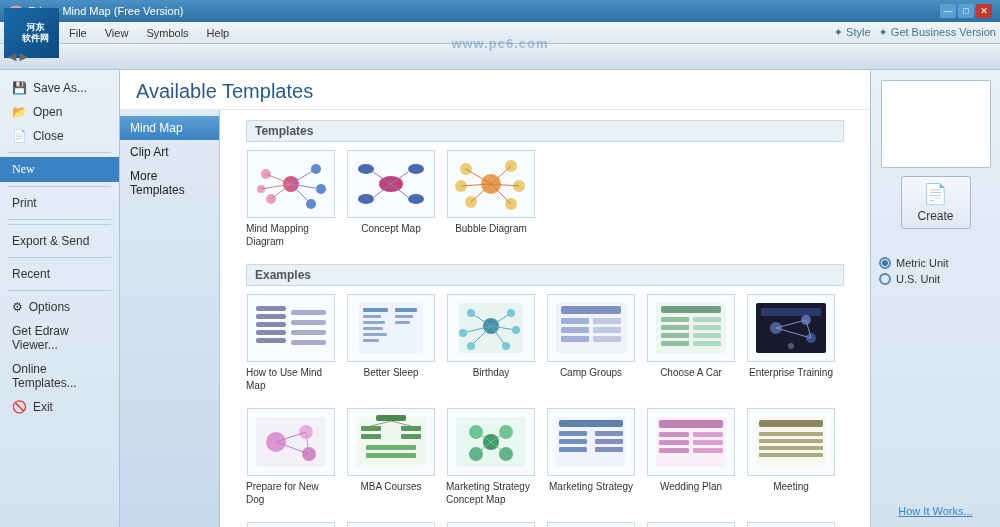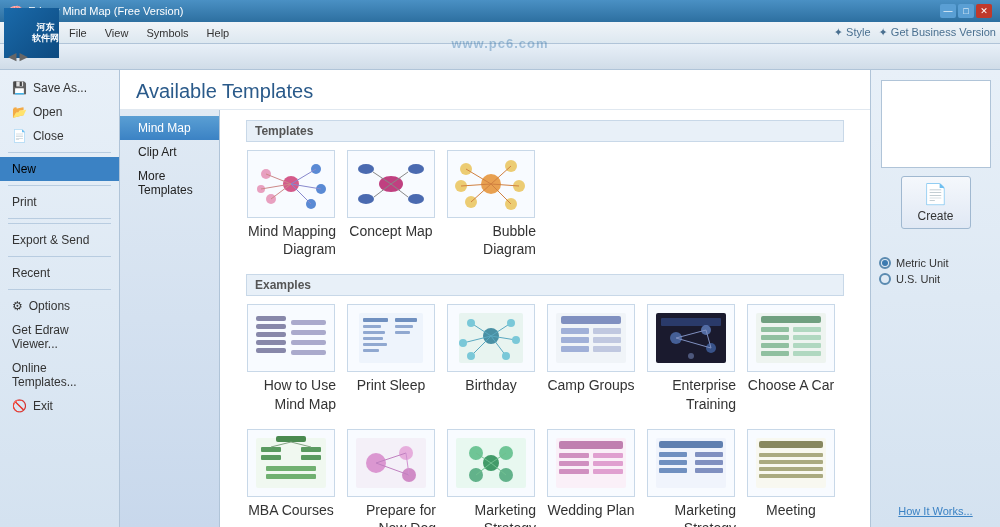--- a/index.html
+++ b/index.html
@@ -91,21 +91,22 @@
     }
     .sidebar-item {
       padding: 5px 12px;
       cursor: pointer;
       font-size: 12px;
       color: #333;
       display: flex; align-items: center; gap: 6px;
     }
     .sidebar-item.active {
       background: #3b82c4;
-      color: #000000;
+      color: #ffffff;
+      font-family: Liberation Serif, serif;
     }
     .sidebar-divider { height: 1px; background: #b8cce0; margin: 4px 8px; }
 
     
     .center-content {
       flex: 1;
       background: white;
       overflow: hidden;
       display: flex;
       flex-direction: column;
@@ -160,23 +161,23 @@
       border: 1px solid #c8d8e8;
       background: #f8fbff;
       margin-bottom: 4px;
       display: flex;
       align-items: center;
       justify-content: center;
       position: relative;
       overflow: hidden;
     }
     .template-label {
-      font-size: 14px;
+      font-size: 10px;
       color: #333;
-      text-align: right;
+      text-align: left;
       line-height: 1.3;
     }
 
     
     .preview-svg { width: 80px; height: 60px; }
 
     
     .right-panel {
       width: 130px;
       background: linear-gradient(to bottom, #e8f0f8, #d4e2f0);
@@ -215,37 +216,37 @@
     .radio-dot.checked::after { content: ''; width: 6px; height: 6px; border-radius: 50%; background: #3b7ab0; }
 
     .how-it-works {
       font-size: 11px;
       color: #3b82c4;
       text-decoration: underline;
       cursor: pointer;
       margin-top: auto;
     }
     .nav-item {
-      padding: 5px 18px;
+      padding: 5px 10px;
       font-size: 12px;
       color: #222;
       cursor: pointer;
       display: flex; align-items: center; gap: 5px;
     }
     .nav-item.selected {
       background: linear-gradient(to bottom, #5a9fd4, #3b82c4);
       color: white;
     }
 
     
     .logo-area {
       width: 55px;
       height: 50px;
       background: linear-gradient(135deg, #1a6aaa, #0d4a80);
-      display: flex; align-items: center; justify-content: flex-end;
+      display: flex; align-items: center; justify-content: center;
       flex-shrink: 0;
       padding-left: 8px;
     }
     .logo-text { color: white; font-size: 9px; font-weight: bold; text-align: center; line-height: 1.2; }
   </style>
 </head>
 <body>
 
 <div class="title-bar">
   <div class="title-bar-left">
@@ -439,21 +440,21 @@
                 <rect x="12" y="17" width="18" height="3" rx="1" fill="#90a8d0"></rect>
                 <rect x="12" y="23" width="22" height="3" rx="1" fill="#90a8d0"></rect>
                 <rect x="12" y="29" width="20" height="3" rx="1" fill="#90a8d0"></rect>
                 <rect x="12" y="35" width="24" height="3" rx="1" fill="#90a8d0"></rect>
                 <rect x="12" y="41" width="16" height="3" rx="1" fill="#90a8d0"></rect>
                 <rect x="44" y="10" width="22" height="4" rx="1" fill="#7090c0"></rect>
                 <rect x="44" y="17" width="18" height="3" rx="1" fill="#90a8d0"></rect>
                 <rect x="44" y="23" width="15" height="3" rx="1" fill="#90a8d0"></rect>
               </svg>
             </div>
-            <div class="template-label">Print Sleep</div>
+            <div class="template-label">Better Sleep</div>
           </div>
 
           <div class="template-item">
             <div class="template-thumb">
               <svg class="preview-svg" viewBox="0 0 80 60">
                 <rect x="8" y="5" width="64" height="50" rx="2" fill="#e8f4f0"></rect>
                 <circle cx="40" cy="28" r="8" fill="#4a90a4"></circle>
                 <line x1="40" y1="28" x2="20" y2="15" stroke="#5aa8c0" strokewidth="1.5"></line>
                 <line x1="40" y1="28" x2="60" y2="15" stroke="#5aa8c0" strokewidth="1.5"></line>
                 <line x1="40" y1="28" x2="65" y2="32" stroke="#5aa8c0" strokewidth="1.5"></line>
@@ -483,54 +484,69 @@
                 <rect x="42" y="29" width="28" height="6" rx="1" fill="#c0c8e0"></rect>
                 <rect x="42" y="38" width="28" height="6" rx="1" fill="#c0c8e0"></rect>
               </svg>
             </div>
             <div class="template-label">Camp Groups</div>
           </div>
 
           <div class="template-item">
             <div class="template-thumb">
               <svg class="preview-svg" viewBox="0 0 80 60">
-                <rect x="5" y="5" width="70" height="50" rx="2" fill="#1a1a2e"></rect>
-                <rect x="10" y="10" width="60" height="8" rx="1" fill="#2a3a6a"></rect>
-                <circle cx="25" cy="30" r="6" fill="#5070b0" opacity="0.8"></circle>
-                <circle cx="55" cy="22" r="5" fill="#6080c0" opacity="0.8"></circle>
-                <circle cx="60" cy="40" r="5" fill="#4060a0" opacity="0.8"></circle>
-                <line x1="25" y1="30" x2="55" y2="22" stroke="#8090c0" strokewidth="1"></line>
-                <line x1="25" y1="30" x2="60" y2="40" stroke="#8090c0" strokewidth="1"></line>
-                <line x1="55" y1="22" x2="60" y2="40" stroke="#8090c0" strokewidth="1"></line>
-                <circle cx="40" cy="48" r="3" fill="#7080b0" opacity="0.6"></circle>
-              </svg>
-            </div>
-            <div class="template-label">Enterprise Training</div>
-          </div>
-
-          <div class="template-item">
-            <div class="template-thumb">
-              <svg class="preview-svg" viewBox="0 0 80 60">
                 <rect x="5" y="5" width="70" height="50" rx="2" fill="#eef4f0"></rect>
                 <rect x="10" y="8" width="60" height="7" rx="2" fill="#70a080"></rect>
                 <rect x="10" y="19" width="28" height="5" rx="1" fill="#90c0a0"></rect>
                 <rect x="10" y="27" width="28" height="5" rx="1" fill="#90c0a0"></rect>
                 <rect x="10" y="35" width="28" height="5" rx="1" fill="#90c0a0"></rect>
                 <rect x="10" y="43" width="28" height="5" rx="1" fill="#90c0a0"></rect>
                 <rect x="42" y="19" width="28" height="5" rx="1" fill="#b0d8c0"></rect>
                 <rect x="42" y="27" width="28" height="5" rx="1" fill="#b0d8c0"></rect>
                 <rect x="42" y="35" width="28" height="5" rx="1" fill="#b0d8c0"></rect>
                 <rect x="42" y="43" width="28" height="5" rx="1" fill="#b0d8c0"></rect>
               </svg>
             </div>
             <div class="template-label">Choose A Car</div>
           </div>
+
+          <div class="template-item">
+            <div class="template-thumb">
+              <svg class="preview-svg" viewBox="0 0 80 60">
+                <rect x="5" y="5" width="70" height="50" rx="2" fill="#1a1a2e"></rect>
+                <rect x="10" y="10" width="60" height="8" rx="1" fill="#2a3a6a"></rect>
+                <circle cx="25" cy="30" r="6" fill="#5070b0" opacity="0.8"></circle>
+                <circle cx="55" cy="22" r="5" fill="#6080c0" opacity="0.8"></circle>
+                <circle cx="60" cy="40" r="5" fill="#4060a0" opacity="0.8"></circle>
+                <line x1="25" y1="30" x2="55" y2="22" stroke="#8090c0" strokewidth="1"></line>
+                <line x1="25" y1="30" x2="60" y2="40" stroke="#8090c0" strokewidth="1"></line>
+                <line x1="55" y1="22" x2="60" y2="40" stroke="#8090c0" strokewidth="1"></line>
+                <circle cx="40" cy="48" r="3" fill="#7080b0" opacity="0.6"></circle>
+              </svg>
+            </div>
+            <div class="template-label">Enterprise Training</div>
+          </div>
         </div>
 
         <div class="templates-row">
+
+          <div class="template-item">
+            <div class="template-thumb">
+              <svg class="preview-svg" viewBox="0 0 80 60">
+                <rect x="5" y="5" width="70" height="50" rx="2" fill="#f4f0f8"></rect>
+                <circle cx="25" cy="30" r="10" fill="#d070c0" opacity="0.7"></circle>
+                <circle cx="55" cy="20" r="7" fill="#e090d0" opacity="0.7"></circle>
+                <circle cx="58" cy="42" r="7" fill="#c060b0" opacity="0.7"></circle>
+                <line x1="25" y1="30" x2="55" y2="20" stroke="#c080c0" strokewidth="1.5"></line>
+                <line x1="25" y1="30" x2="58" y2="42" stroke="#c080c0" strokewidth="1.5"></line>
+                <line x1="55" y1="20" x2="58" y2="42" stroke="#d090d0" strokewidth="1"></line>
+              </svg>
+            </div>
+            <div class="template-label">Prepare for New Dog</div>
+          </div>
 
           <div class="template-item">
             <div class="template-thumb">
               <svg class="preview-svg" viewBox="0 0 80 60">
                 <rect x="5" y="5" width="70" height="50" rx="2" fill="#f0f8f0"></rect>
                 <rect x="25" y="3" width="30" height="6" rx="2" fill="#4a8a50"></rect>
                 <rect x="10" y="14" width="20" height="5" rx="1" fill="#5a9a60"></rect>
                 <rect x="10" y="22" width="20" height="5" rx="1" fill="#5a9a60"></rect>
                 <rect x="50" y="14" width="20" height="5" rx="1" fill="#5a9a60"></rect>
                 <rect x="50" y="22" width="20" height="5" rx="1" fill="#5a9a60"></rect>
@@ -539,80 +555,65 @@
                 <line x1="40" y1="9" x2="20" y2="14" stroke="#80a080" strokewidth="1"></line>
                 <line x1="40" y1="9" x2="60" y2="14" stroke="#80a080" strokewidth="1"></line>
               </svg>
             </div>
             <div class="template-label">MBA Courses</div>
           </div>
 
           <div class="template-item">
             <div class="template-thumb">
               <svg class="preview-svg" viewBox="0 0 80 60">
-                <rect x="5" y="5" width="70" height="50" rx="2" fill="#f4f0f8"></rect>
-                <circle cx="25" cy="30" r="10" fill="#d070c0" opacity="0.7"></circle>
-                <circle cx="55" cy="20" r="7" fill="#e090d0" opacity="0.7"></circle>
-                <circle cx="58" cy="42" r="7" fill="#c060b0" opacity="0.7"></circle>
-                <line x1="25" y1="30" x2="55" y2="20" stroke="#c080c0" strokewidth="1.5"></line>
-                <line x1="25" y1="30" x2="58" y2="42" stroke="#c080c0" strokewidth="1.5"></line>
-                <line x1="55" y1="20" x2="58" y2="42" stroke="#d090d0" strokewidth="1"></line>
-              </svg>
-            </div>
-            <div class="template-label">Prepare for New Dog</div>
-          </div>
-
-          <div class="template-item">
-            <div class="template-thumb">
-              <svg class="preview-svg" viewBox="0 0 80 60">
                 <rect x="5" y="5" width="70" height="50" rx="2" fill="#e8f8f0"></rect>
                 <circle cx="25" cy="20" r="7" fill="#50b880" opacity="0.8"></circle>
                 <circle cx="55" cy="20" r="7" fill="#50b880" opacity="0.8"></circle>
                 <circle cx="25" cy="42" r="7" fill="#40a070" opacity="0.8"></circle>
                 <circle cx="55" cy="42" r="7" fill="#40a070" opacity="0.8"></circle>
                 <circle cx="40" cy="30" r="8" fill="#30905a" opacity="0.9"></circle>
                 <line x1="40" y1="30" x2="25" y2="20" stroke="#70c090" strokewidth="1.5"></line>
                 <line x1="40" y1="30" x2="55" y2="20" stroke="#70c090" strokewidth="1.5"></line>
                 <line x1="40" y1="30" x2="25" y2="42" stroke="#70c090" strokewidth="1.5"></line>
                 <line x1="40" y1="30" x2="55" y2="42" stroke="#70c090" strokewidth="1.5"></line>
               </svg>
             </div>
             <div class="template-label">Marketing Strategy Concept Map</div>
           </div>
 
           <div class="template-item">
             <div class="template-thumb">
               <svg class="preview-svg" viewBox="0 0 80 60">
+                <rect x="5" y="5" width="70" height="50" rx="2" fill="#f0f4fc"></rect>
+                <rect x="8" y="8" width="64" height="7" rx="2" fill="#6080b0"></rect>
+                <rect x="8" y="19" width="28" height="5" rx="1" fill="#7090c0"></rect>
+                <rect x="8" y="27" width="28" height="5" rx="1" fill="#7090c0"></rect>
+                <rect x="8" y="35" width="28" height="5" rx="1" fill="#7090c0"></rect>
+                <rect x="44" y="19" width="28" height="5" rx="1" fill="#8090c0"></rect>
+                <rect x="44" y="27" width="28" height="5" rx="1" fill="#8090c0"></rect>
+                <rect x="44" y="35" width="28" height="5" rx="1" fill="#8090c0"></rect>
+              </svg>
+            </div>
+            <div class="template-label">Marketing Strategy</div>
+          </div>
+
+          <div class="template-item">
+            <div class="template-thumb">
+              <svg class="preview-svg" viewBox="0 0 80 60">
                 <rect x="5" y="5" width="70" height="50" rx="2" fill="#faf0f8"></rect>
                 <rect x="8" y="8" width="64" height="8" rx="2" fill="#c080b0"></rect>
                 <rect x="8" y="20" width="30" height="5" rx="1" fill="#d090c0"></rect>
                 <rect x="8" y="28" width="30" height="5" rx="1" fill="#d090c0"></rect>
                 <rect x="8" y="36" width="30" height="5" rx="1" fill="#d090c0"></rect>
                 <rect x="42" y="20" width="30" height="5" rx="1" fill="#e0a0d0"></rect>
                 <rect x="42" y="28" width="30" height="5" rx="1" fill="#e0a0d0"></rect>
                 <rect x="42" y="36" width="30" height="5" rx="1" fill="#e0a0d0"></rect>
               </svg>
             </div>
             <div class="template-label">Wedding Plan</div>
-          </div>
-
-          <div class="template-item">
-            <div class="template-thumb">
-              <svg class="preview-svg" viewBox="0 0 80 60">
-                <rect x="5" y="5" width="70" height="50" rx="2" fill="#f0f4fc"></rect>
-                <rect x="8" y="8" width="64" height="7" rx="2" fill="#6080b0"></rect>
-                <rect x="8" y="19" width="28" height="5" rx="1" fill="#7090c0"></rect>
-                <rect x="8" y="27" width="28" height="5" rx="1" fill="#7090c0"></rect>
-                <rect x="8" y="35" width="28" height="5" rx="1" fill="#7090c0"></rect>
-                <rect x="44" y="19" width="28" height="5" rx="1" fill="#8090c0"></rect>
-                <rect x="44" y="27" width="28" height="5" rx="1" fill="#8090c0"></rect>
-                <rect x="44" y="35" width="28" height="5" rx="1" fill="#8090c0"></rect>
-              </svg>
-            </div>
-            <div class="template-label">Marketing Strategy</div>
           </div>
 
           <div class="template-item">
             <div class="template-thumb">
               <svg class="preview-svg" viewBox="0 0 80 60">
                 <rect x="5" y="5" width="70" height="50" rx="2" fill="#f8f8f0"></rect>
                 <rect x="8" y="8" width="64" height="7" rx="2" fill="#888860"></rect>
                 <rect x="8" y="20" width="64" height="4" rx="1" fill="#aaaa80"></rect>
                 <rect x="8" y="27" width="64" height="4" rx="1" fill="#aaaa80"></rect>
                 <rect x="8" y="34" width="64" height="4" rx="1" fill="#aaaa80"></rect>

